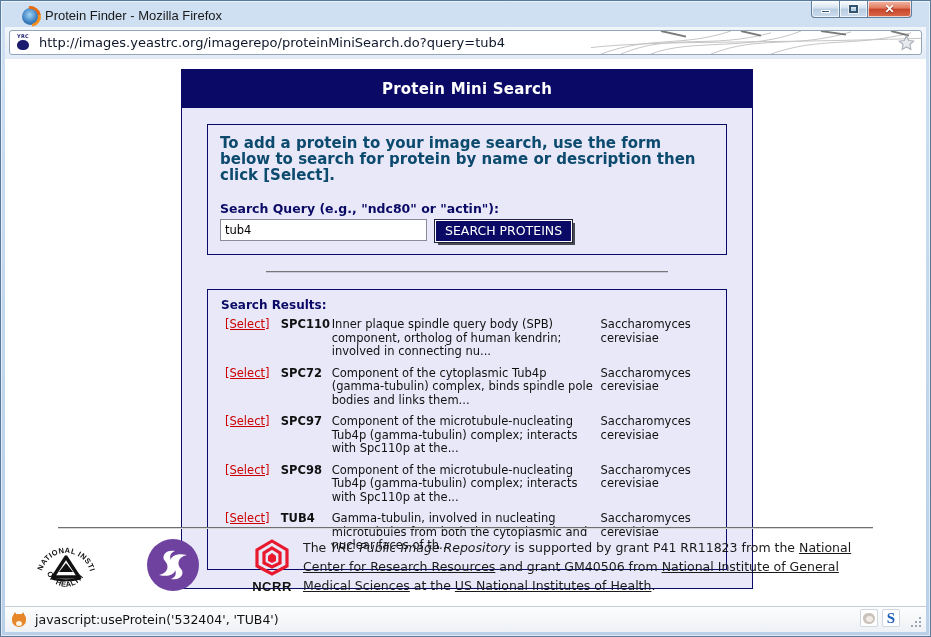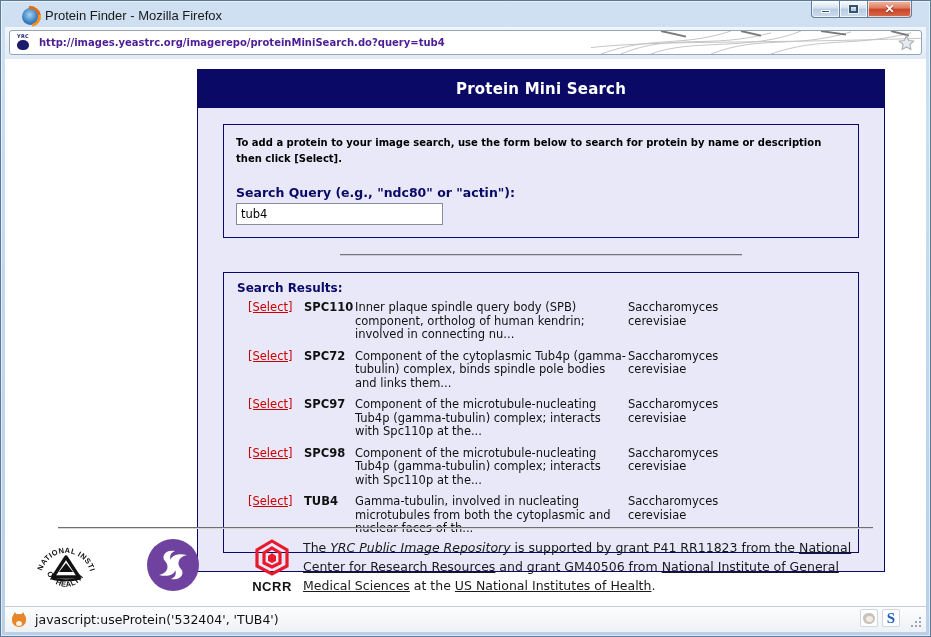--- a/index.html
+++ b/index.html
@@ -55,54 +55,54 @@
   }
   .urlbar {
     position:relative; height:25px; width:100%;
     background:#fff; border:1px solid #93a5b8; border-radius:3px;
     display:flex; align-items:center; overflow:hidden;
   }
   .persona-art { position:absolute; right:0; top:0; height:100%; width:330px; pointer-events:none; opacity:.85; }
   .favicon { width:18px; height:18px; margin:0 6px 0 5px; position:relative; flex:0 0 auto; }
   .favicon .yrc-txt { position:absolute; top:-1px; left:2px; font-size:5px; font-weight:bold; color:#1a1a6e; letter-spacing:.3px; }
   .favicon .yrc-blob { position:absolute; left:2px; top:6px; width:12px; height:10px; background:#1a1a6e; border-radius:50% 50% 45% 45%; }
-  .url-text { font-size:10px; color:#4c1d95; white-space:nowrap;font-weight:bold; }
+  .url-text { font-size:13px; color:#0f172a; white-space:nowrap; }
   .star { position:absolute; right:5px; top:3px; color:#b9bfc7; }
 
   
   .viewport {
     position:absolute; left:4px; top:58px; right:4px; bottom:30px;
     background:#fff; overflow:hidden;
   }
-  .mini-search { position:absolute; left:192px; top:10px; width:688px; }
+  .mini-search { position:absolute; left:176px; top:10px; width:572px; }
   .ms-header {
     background:#0a0a66; color:#fff; height:39px;
     display:flex; align-items:center; justify-content:center;
     font-size:15px; font-weight:bold; letter-spacing:.2px;
   }
   .ms-body { background:#e8e8f8; border:1px solid #0a0a66; border-top:none; padding:16px 25px 10px 25px; }
   .ms-box { border:1px solid #0a0a66; }
   .box-form { padding:10px 12px 12px 12px; }
-  .instructions { color:#000000; font-weight:bold; font-size:10px; line-height:16px; margin-bottom:18px; }
+  .instructions { color:#0c4a6e; font-weight:bold; font-size:15px; line-height:16px; margin-bottom:18px; }
   .search-label { color:#0a0a66; font-weight:bold; font-size:12.5px; margin-bottom:3px; }
   .form-row { display:flex; align-items:flex-start; }
   .search-input {
     width:207px; height:22px; border:1px solid #8a8a9a; background:#fff;
     font-family:"DejaVu Sans", sans-serif; font-size:11.5px; padding:2px 4px; margin-right:8px;
   }
   .search-btn {
     background:#0a0a66; color:#fff; font-family:"DejaVu Sans", sans-serif;
     font-size:12.5px; padding:2px 9px 3px 9px; cursor:pointer;
     border:1px solid #fff; outline:1px solid #20203a;
     box-shadow:3px 3px 0 0 #4a4a55; margin-top:1px;
   }
   .mid-hr { border:none; border-top:1px solid #777; border-bottom:1px solid #c9c9d9; width:402px; margin:16px auto 16px auto; }
   .box-results { padding:8px 8px 10px 8px; margin-bottom:8px; }
   .results-heading { color:#0a0a66; font-weight:bold; font-size:12px; margin:0 0 4px 5px; }
-  table.results { border-collapse:collapse; margin-left:16px; }
+  table.results { border-collapse:collapse; margin-left:9px; }
   table.results td { vertical-align:top; font-size:11.5px; line-height:13.5px; padding:2px 0 6px 0; }
   td.c-select { width:56px; }
   td.c-select a { color:#cc0000; text-decoration:underline; cursor:pointer; }
   td.c-name { width:51px; font-weight:bold; color:#111; }
   td.c-desc { width:273px; color:#111; padding-right:6px; }
   td.c-species { width:118px; color:#111; }
 
   
   .page-footer { position:absolute; left:0; right:0; top:468px; }
   .footer-hr { border:none; border-top:1px solid #707070; border-bottom:1px solid #d8d8d8; width:815px; margin:0 auto 6px auto; }
@@ -199,20 +199,21 @@
   <div class="viewport">
 
     <div class="mini-search">
       <div class="ms-header">Protein Mini Search</div>
       <div class="ms-body">
         <div class="ms-box box-form">
           <div class="instructions">To add a protein to your image search, use the form below to search for protein by name or description then click [Select].</div>
           <div class="search-label">Search Query (e.g., "ndc80" or "actin"):</div>
           <div class="form-row">
             <input class="search-input" type="text" value="tub4" style="">
+            <button class="search-btn">SEARCH PROTEINS</button>
           </div>
         </div>
 
         <hr class="mid-hr">
 
         <div class="ms-box box-results">
           <div class="results-heading">Search Results:</div>
           <table class="results">
             <tbody>
                 <tr>

